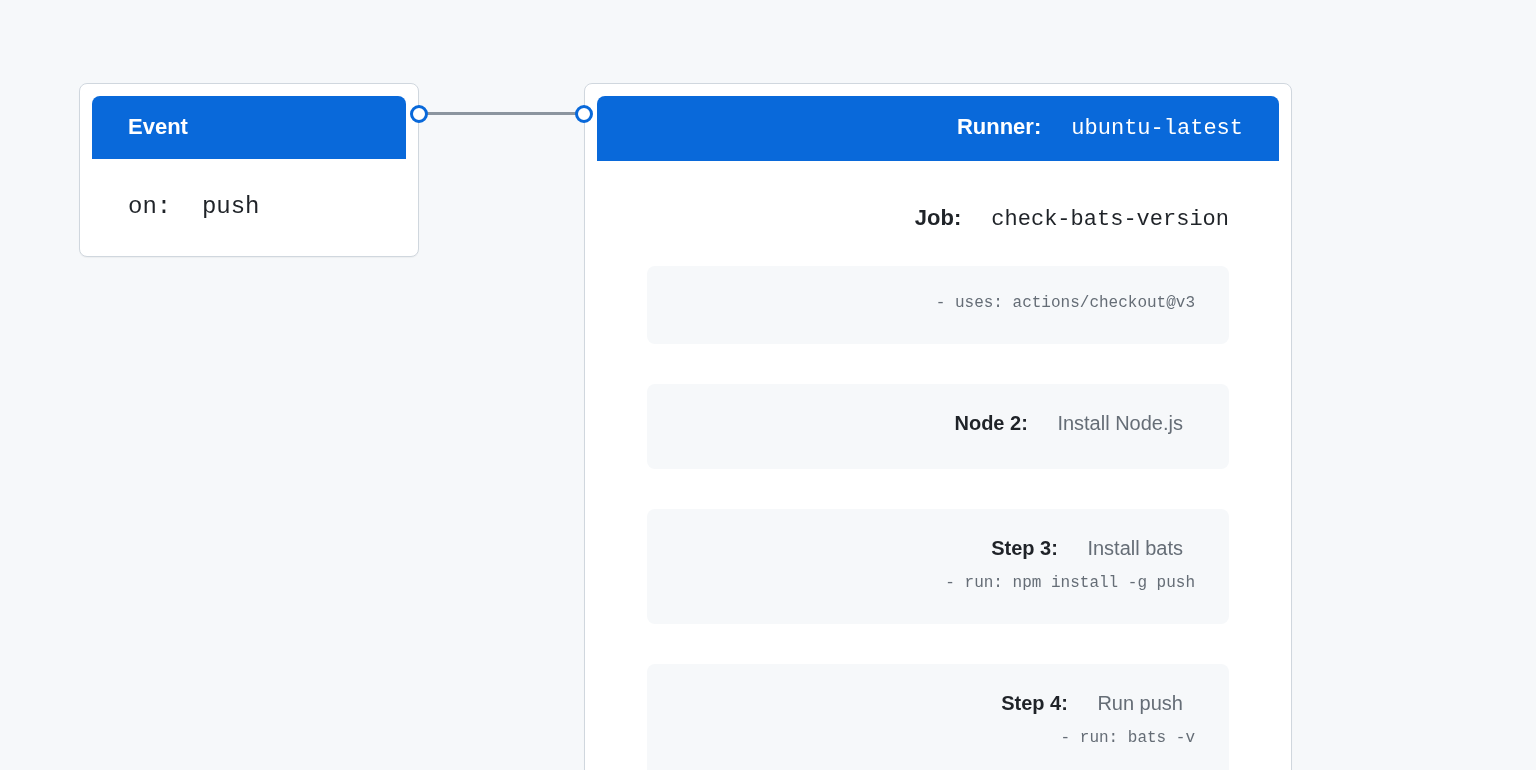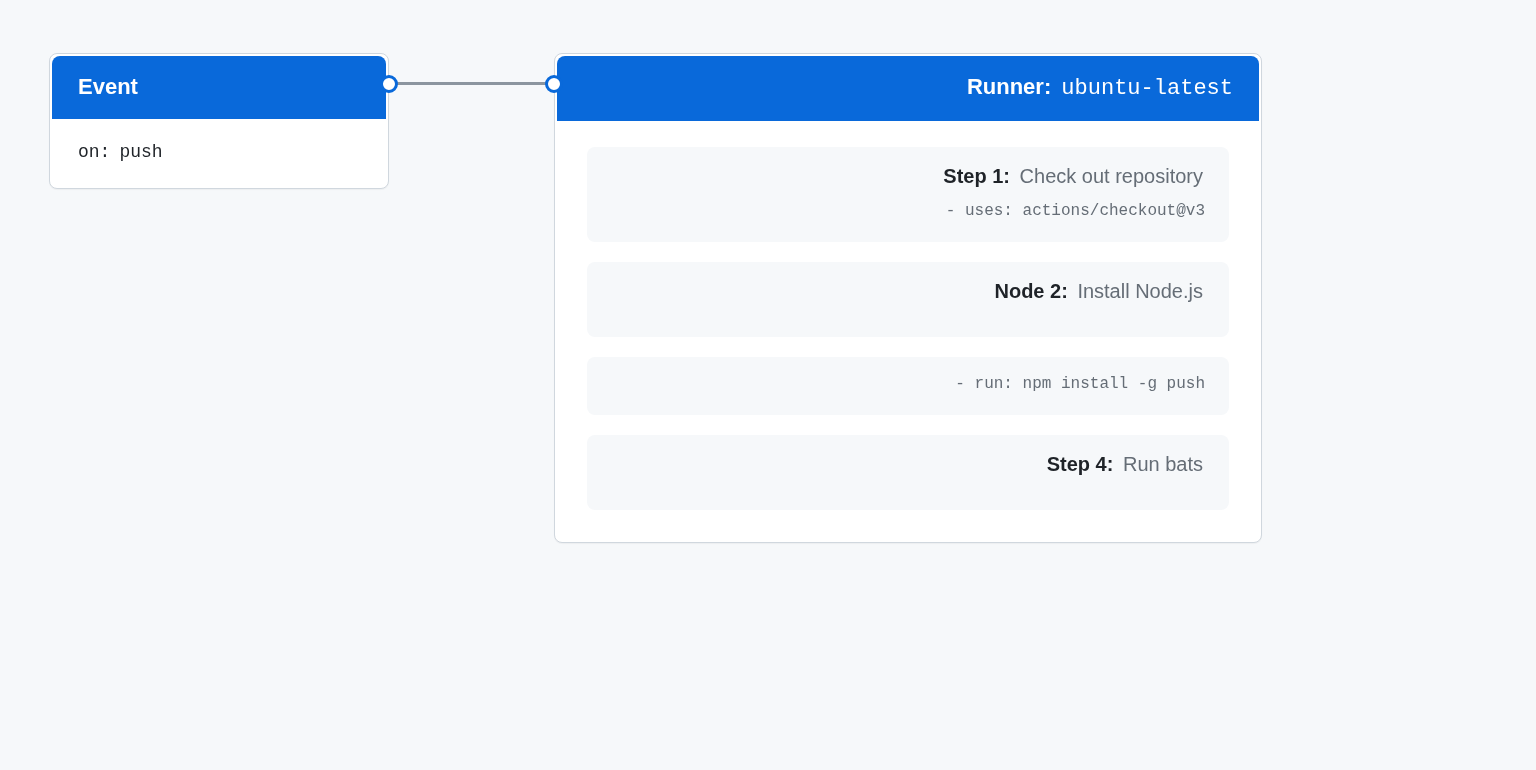--- a/index.html
+++ b/index.html
@@ -1,15 +1,15 @@
 <!DOCTYPE html>
 <html><head>
 <meta charset="utf-8">
 <style>
-  * { box-sizing: border-box; margin: 2px; padding: 0; }
+  * { box-sizing: border-box; margin: 12px; padding: 0; }
   html, body { width: 1536px; height: 770px; }
   body {
     background: #f6f8fa;
     font-family: -apple-system, BlinkMacSystemFont, "Segoe UI", Helvetica, Arial, sans-serif;
     position: relative;
     border-radius: 8px;
     overflow: hidden;
   }
   .mono { font-family: ui-monospace, "SFMono-Regular", "SF Mono", Menlo, Consolas, "Liberation Mono", monospace; }
 
@@ -37,21 +37,21 @@
   }
 
   
   #event-card {
     left: 43px;
     top: 47px;
     width: 340px;
   }
   #event-card .card-body {
     padding: 20px 24px 24px 24px;
-    font-size: 18px;
+    font-size: 24px;
     color: #1f2328;
   }
 
   
   #runner-card {
     left: 548px;
     top: 47px;
     width: 708px;
     text-align: right;
   }
@@ -129,30 +129,35 @@
     <span class="mono">push</span>
   </div>
 </div>
 
 <div id="runner-card" class="card">
   <div class="card-header">
     <span>Runner:</span>
     <span class="header-value mono">ubuntu-latest</span>
   </div>
   <div class="card-body">
+    <div class="job-line">
+      <span class="job-label">Job:</span>
+      <span class="job-name mono">check-bats-version</span>
+    </div>
     <div class="steps" id="steps-container">
 
     <div class="step">
-          <div class="step-title"><span class="step-label">Step 1:</span>  <span class="step-name">  Check out repository</span></div>
           <div class="step-command mono">- uses: actions/checkout@v3</div>
         </div>
         <div class="step">
           <div class="step-title"><span class="step-label">Node 2:</span>  <span class="step-name">  Install Node.js</span></div>
         </div>
         <div class="step">
+          <div class="step-title"><span class="step-label">Step 3:</span>  <span class="step-name">  Install bats</span></div>
           <div class="step-command mono">- run: npm install -g push</div>
         </div>
         <div class="step">
-          <div class="step-title"><span class="step-label">Step 4:</span>  <span class="step-name">  Run bats</span></div>
+          <div class="step-title"><span class="step-label">Step 4:</span>  <span class="step-name">  Run push</span></div>
+          <div class="step-command mono">- run: bats -v</div>
         </div>
       </div>
   </div>
 </div>
 
 </body></html>

